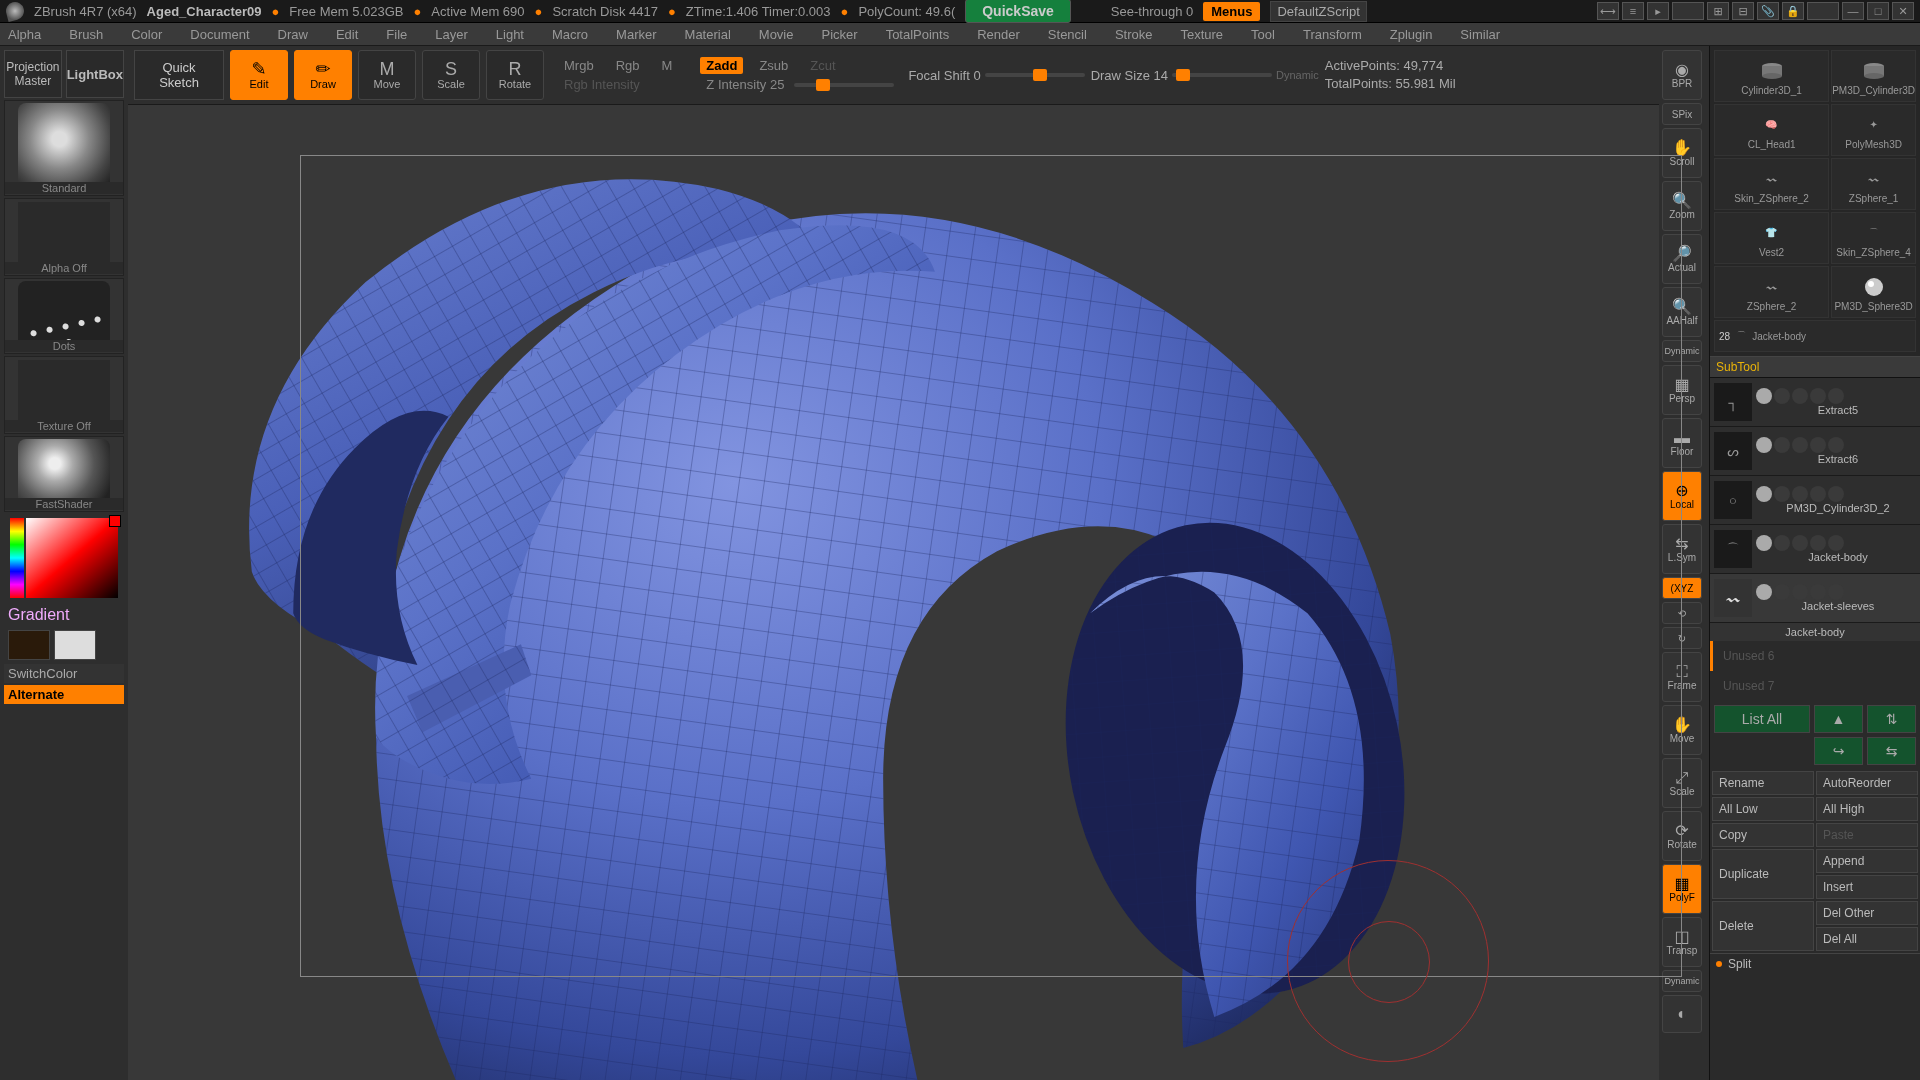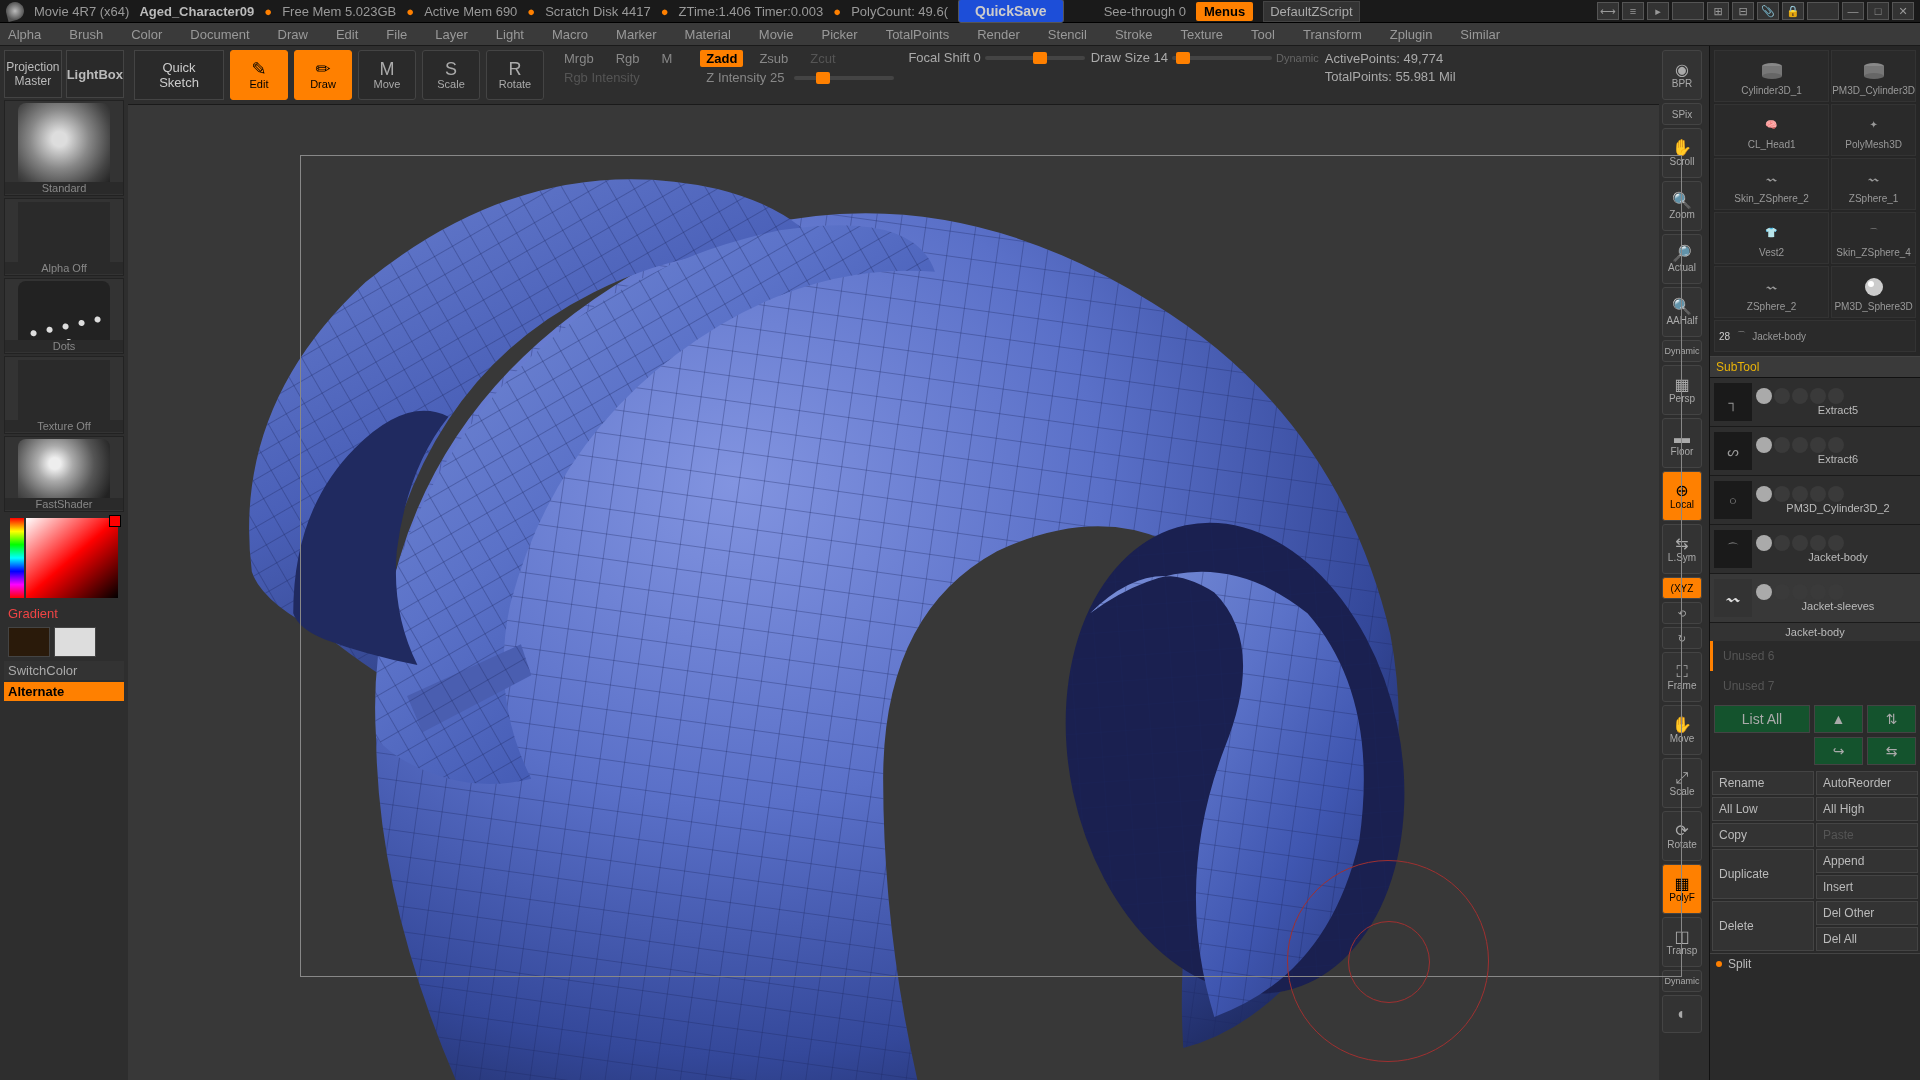--- a/index.html
+++ b/index.html
@@ -5,21 +5,21 @@
 html,body{margin:0;padding:0;width:1920px;height:1080px;background:#2a2a2a;font-family:Tahoma,Arial,sans-serif;font-size:13px;color:#999;overflow:hidden;user-select:none}
 .row{display:flex;align-items:center}
 .col{display:flex;flex-direction:column}
 
 
 #titlebar{height:22px;background:#1a1a1a;display:flex;align-items:center;padding:0 6px;gap:10px;border-bottom:1px solid #000}
 #titlebar .logo{width:18px;height:18px;background:radial-gradient(circle at 50% 50%,#bbb 0%,#555 70%);border-radius:50% 50% 50% 0;transform:rotate(-15deg)}
 #titlebar span{color:#999;font-size:13px;white-space:nowrap}
 #titlebar .file{color:#bbb;font-weight:bold}
 #titlebar .dot{color:#FF8000}
-.quicksave{background:#1d4ed8;border:1px solid #555;padding:3px 16px;border-radius:3px;color:#ccc;font-size:14px;font-weight:bold}
+.quicksave{background:#15803d;border:1px solid #555;padding:3px 16px;border-radius:3px;color:#ccc;font-size:14px;font-weight:bold}
 .menus-btn{background:#FF8000;color:#000;padding:2px 8px;font-weight:bold;border-radius:2px}
 .script-btn{background:#333;color:#aaa;padding:2px 6px;border:1px solid #444}
 .titleicons{display:flex;gap:3px;margin-left:auto}
 .titleicons div{width:20px;height:16px;background:#333;border:1px solid #555;display:flex;align-items:center;justify-content:center;font-size:11px;color:#999}
 
 
 #menubar{height:22px;background:#3a3a3a;display:flex;align-items:center;padding:0 8px;gap:28px;border-bottom:1px solid #1a1a1a}
 #menubar span{color:#999;font-size:13px;cursor:pointer}
 
 
@@ -33,29 +33,29 @@
 .lightbox{height:46px;background:#2a2a2a;border:1px solid #444;display:flex;align-items:center;justify-content:center;color:#bbb;font-weight:bold}
 .brush-prev{width:92px;height:90px;margin:2px auto;background:radial-gradient(circle at 45% 40%,#ddd 10%,#888 40%,#444 70%,#222 90%);border-radius:8px}
 .stroke-prev{width:92px;height:70px;margin:2px auto;background:#222;position:relative;border-radius:8px}
 .stroke-prev::after{content:"● ● ● ● ● ●";position:absolute;color:#ddd;font-size:14px;left:8px;top:36px;letter-spacing:2px;transform:rotate(-12deg)}
 .alpha-prev{width:92px;height:70px;margin:2px auto;background:#2a2a2a;border:1px solid #333}
 .tex-prev{width:92px;height:70px;margin:2px auto;background:#2a2a2a;border:1px solid #333}
 .mat-prev{width:92px;height:70px;margin:2px auto;background:radial-gradient(circle at 40% 35%,#eee 8%,#aaa 25%,#555 55%,#222 85%);border-radius:8px}
 .colorpicker{width:92px;height:80px;margin:4px auto;background:linear-gradient(to bottom right,#fff 0%,#f00 50%,#000 100%);position:relative}
 .colorpicker::before{content:"";position:absolute;left:-16px;top:0;width:14px;height:80px;background:linear-gradient(to bottom,#f00,#ff0,#0f0,#0ff,#00f,#f0f,#f00)}
 .colorpicker .sq{position:absolute;top:-3px;right:-3px;width:10px;height:10px;border:1px solid #000;background:#f00}
-.grad{font-size:13px;color:#ef4444;padding:2px 4px}
+.grad{font-size:16px;color:#f0abfc;padding:2px 4px}
 .swatch-row{display:flex;gap:4px;padding:2px 4px}
 .swatch{width:40px;height:28px;border:1px solid #444}
 .switchcolor{background:#333;color:#aaa;padding:2px 4px;font-size:13px}
 .alternate{background:#FF8000;color:#000;padding:2px 4px;font-size:13px;font-weight:bold}
 
 
 #center{flex:1;display:flex;flex-direction:column;background:#2e2e2e}
-#topshelf{height:56px;display:flex;align-items:flex-start;padding:4px 6px;gap:6px;background:#2e2e2e;border-bottom:1px solid #1a1a1a}
+#topshelf{height:56px;display:flex;align-items:center;padding:4px 6px;gap:6px;background:#2e2e2e;border-bottom:1px solid #1a1a1a}
 .shelf-btn{display:flex;flex-direction:column;align-items:center;justify-content:center;width:56px;height:48px;background:#2a2a2a;border:1px solid #444;font-size:11px;color:#aaa;border-radius:3px}
 .shelf-btn.on{background:#FF8000;color:#000;border-color:#FF8000}
 .shelf-btn .ico{font-size:18px;line-height:1}
 .shelf-txt{display:flex;flex-direction:column;gap:2px;font-size:13px;color:#888;padding:0 8px}
 .shelf-txt .on{background:#FF8000;color:#000;padding:1px 6px;font-weight:bold;border-radius:2px}
 .shelf-txt span{padding:1px 6px}
 .slider-group{display:flex;flex-direction:row;gap:6px;font-size:13px;color:#aaa}
 .slider-row{display:flex;align-items:center;gap:4px}
 .slider-bar{width:180px;height:4px;background:#444;position:relative;border-radius:2px}
 .slider-knob{position:absolute;top:-4px;width:14px;height:12px;background:#FF8000;border-radius:2px}
@@ -102,21 +102,21 @@
 .pbtn.tall{grid-row:span 2;display:flex;align-items:center}
 .pbtn.full{grid-column:span 2}
 .split-row{display:flex;align-items:center;padding:3px 6px;font-size:12px;color:#bbb;border-top:1px solid #444}
 .split-row .dot{width:6px;height:6px;background:#FF8000;border-radius:50%;margin-right:6px}
 </style>
 </head>
 <body>
 
 <div id="titlebar">
   <div class="logo"></div>
-  <span>Movie 4R7 (x64)</span>
+  <span>ZBrush 4R7 (x64)</span>
   <span class="file">Aged_Character09</span>
   <span class="dot">●</span>
     <span>Free Mem 5.023GB</span>
   <span class="dot">●</span>
     <span>Active Mem 690</span>
   <span class="dot">●</span>
     <span>Scratch Disk 4417</span>
   <span class="dot">●</span>
     <span>ZTime:1.406 Timer:0.003</span>
   <span class="dot">●</span>

